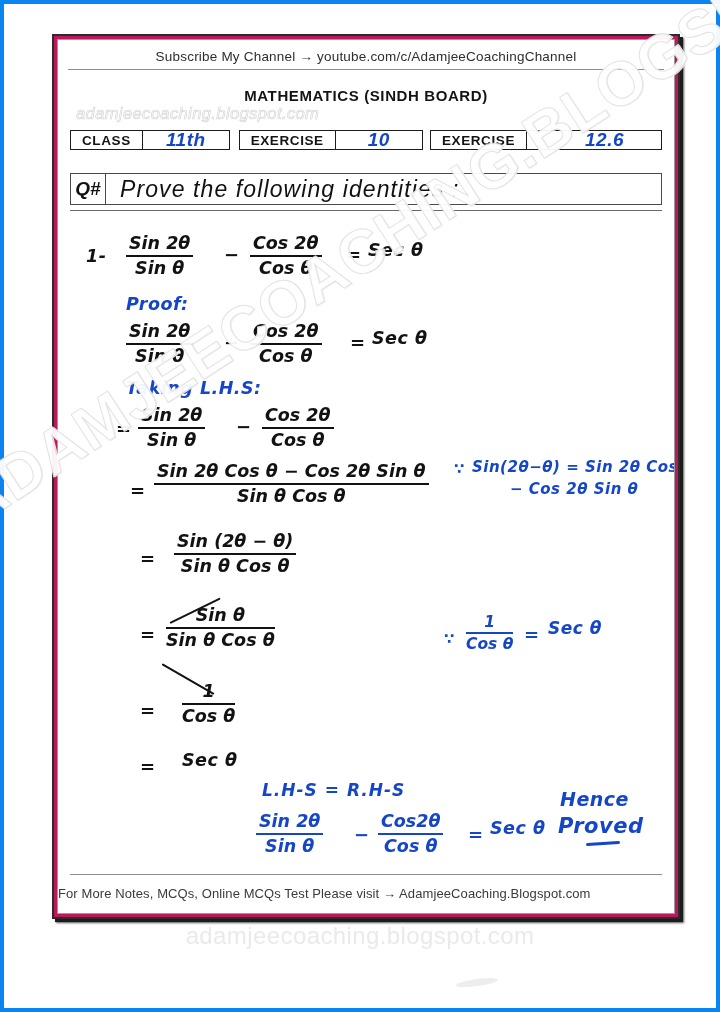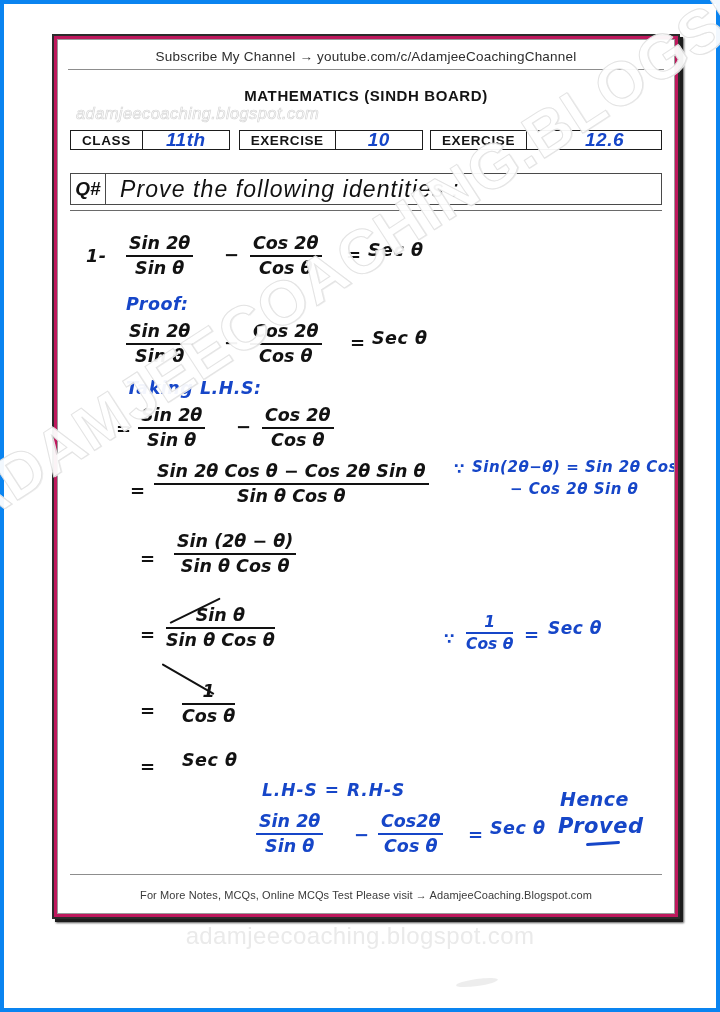--- a/index.html
+++ b/index.html
@@ -232,22 +232,22 @@
   
   .footer-rule {
     position: absolute;
     left: 12px; right: 12px; bottom: 38px;
     height: 1.3px;
     background: #8d8d8d;
   }
   .footer-text {
     position: absolute;
     left: 0; right: 0; bottom: 12px;
-    text-align: center;
-    font-size: 11px;
+    text-align: left;
+    font-size: 13px;
     color: #3a3a3a;
     letter-spacing: .1px;
     white-space: nowrap;
   }
 
   
   .wm-diagonal {
     position: absolute;
     left: -40px;
     top: 470px;

